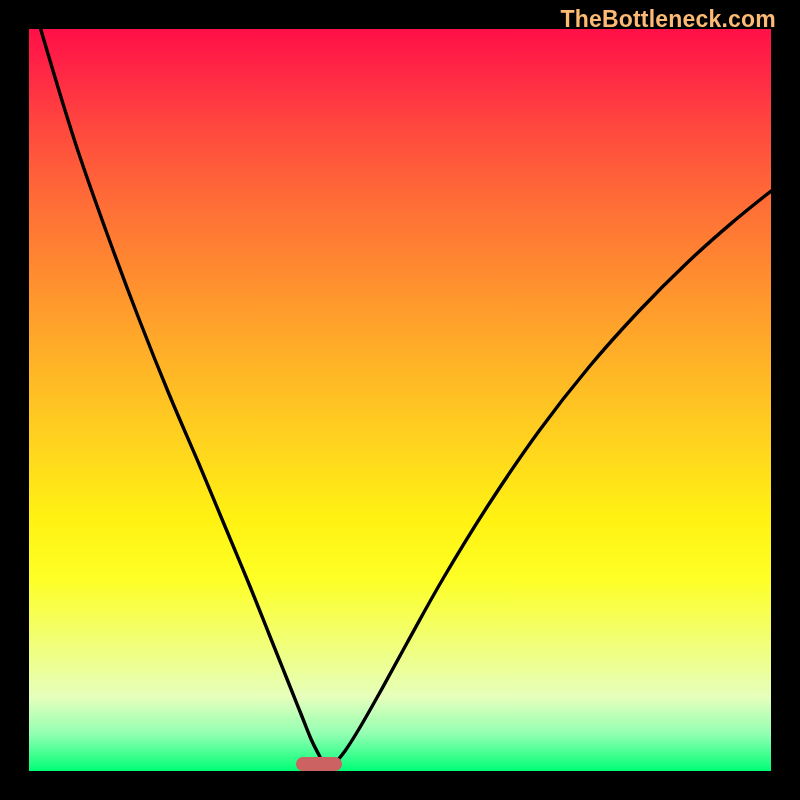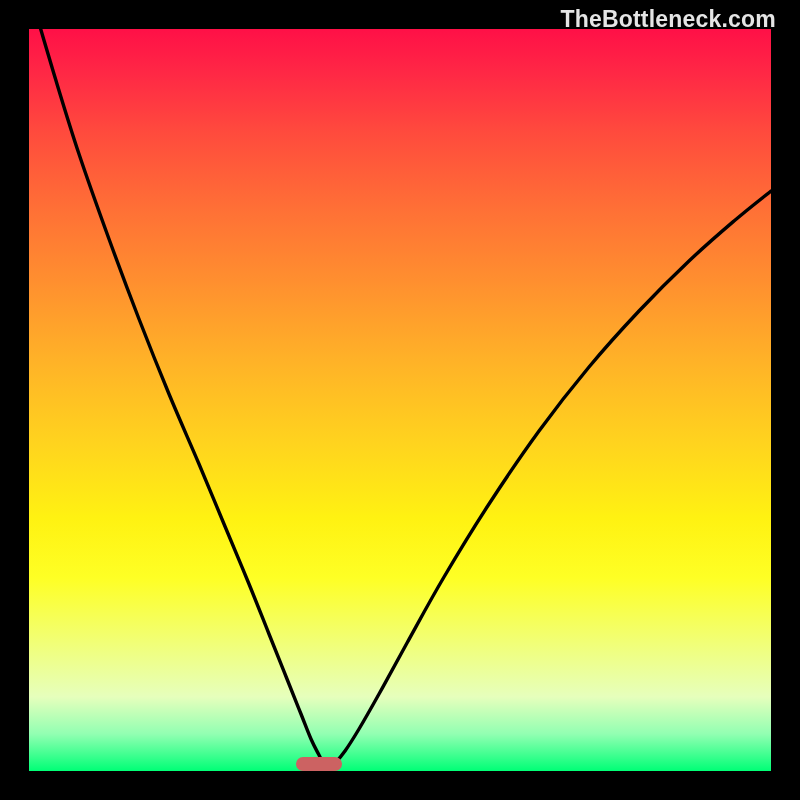--- a/index.html
+++ b/index.html
@@ -30,21 +30,21 @@
       #f2ff70 82%,
       #e6ffbc 90%,
       #92ffb2 95%,
       #00ff76 100%
     );
   }
   .watermark {
     position: absolute;
     top: 6px;
     right: 24px;
-    color: #e5e5e5;
+    color: #fdba74;
     font-size: 23px;
     font-weight: 600;
     letter-spacing: 0.2px;
     user-select: none;
   }
   .marker {
     position: absolute;
     background: #cc6262;
     border-radius: 9px;
     height: 14px;

